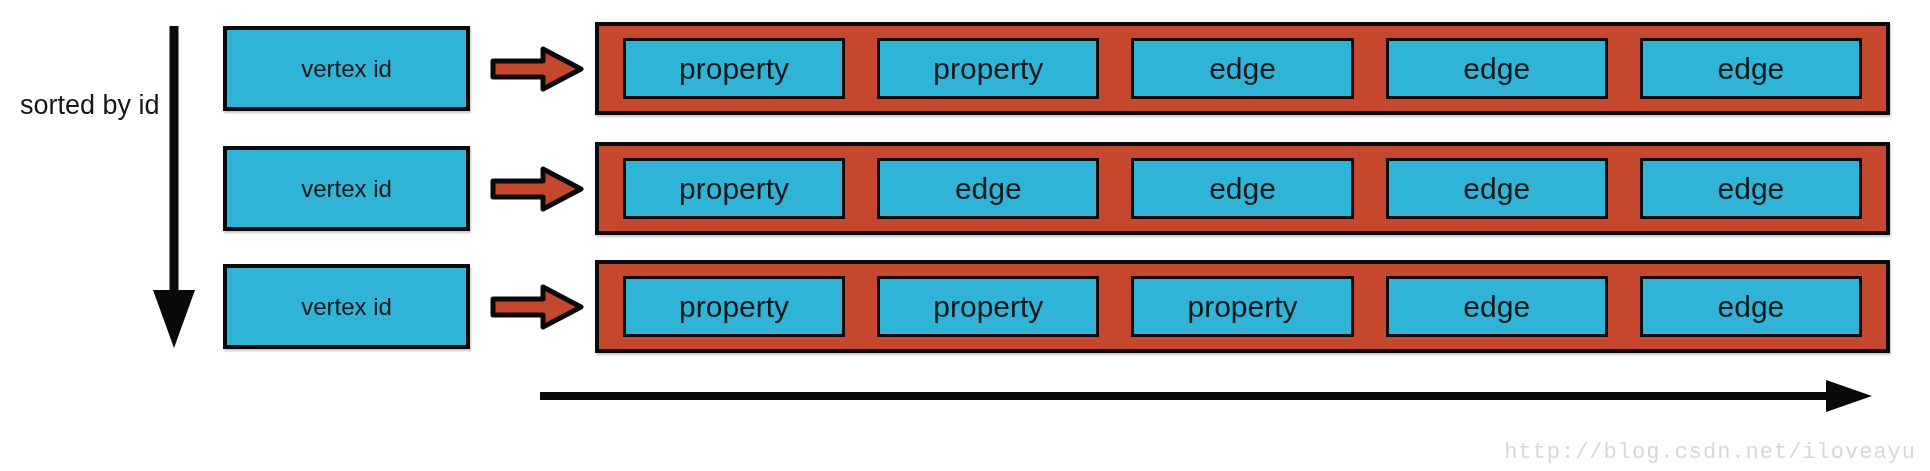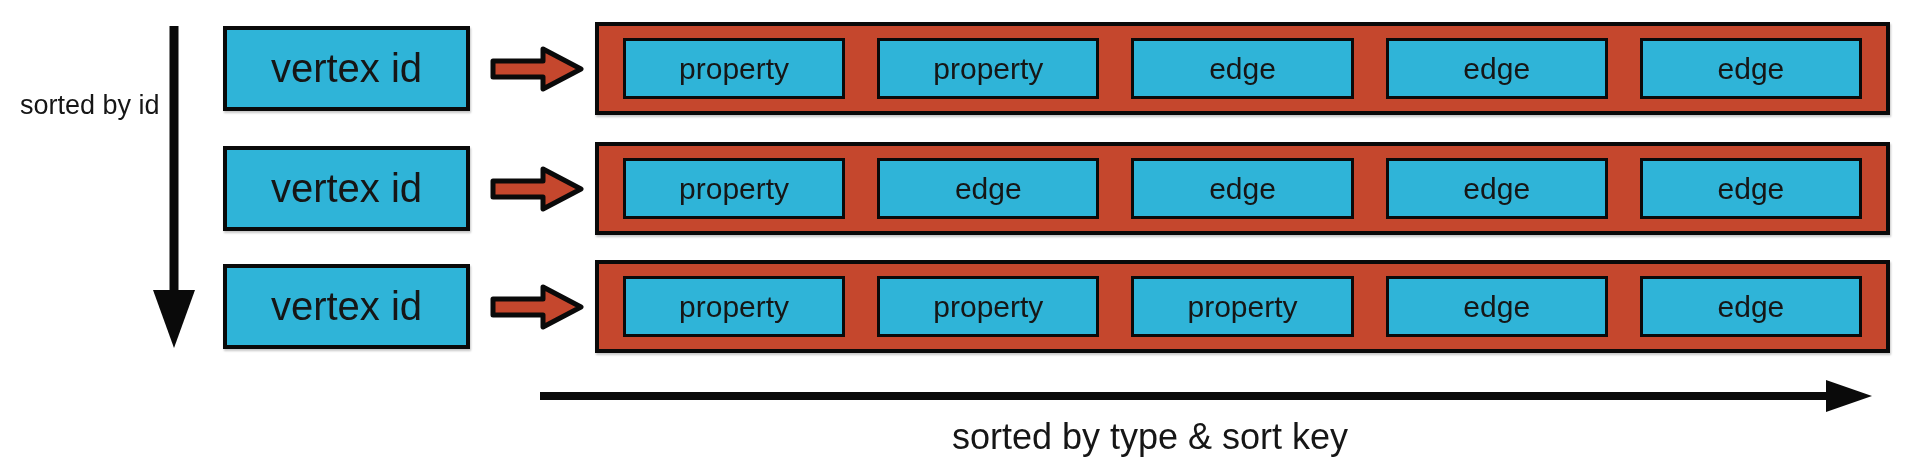--- a/index.html
+++ b/index.html
@@ -29,21 +29,21 @@
 
   
   .row{position:absolute;left:223px;width:1667px;height:93px;}
   .row1{top:22px;} .row2{top:142px;} .row3{top:260px;}
 
   .vertex-box{
     position:absolute;left:0;top:4px;width:247px;height:85px;
     background:var(--cell-fill);
     border:4px solid var(--outline);
     display:flex;align-items:center;justify-content:center;
-    font-size:40px;
+    font-size:24px;
     box-shadow:1px 2px 2px rgba(0,0,0,0.22);
   }
 
   .row-arrow{position:absolute;left:266px;top:22px;width:96px;height:50px;}
 
   .cell-container{
     position:absolute;left:372px;right:0;top:0;bottom:0;
     background:var(--container-fill);
     border:4px solid var(--outline);
     display:flex;gap:32px;
@@ -122,16 +122,16 @@
       <div class="cell">property</div>
       <div class="cell">edge</div>
       <div class="cell">edge</div>
     </div>
   </div>
 
   <svg class="h-arrow" width="1335" height="36" viewBox="0 0 1335 36">
     <line x1="0" y1="18" x2="1288" y2="18" style="stroke:var(--outline);" stroke-width="8"></line>
     <polygon points="1286,2 1286,34 1332,18" style="fill:var(--outline);"></polygon>
   </svg>
-  <div class="h-label">sorted by type &amp; sort key</div>
 
+  <div class="watermark">http://blog.csdn.net/iloveayu</div>
 
 </div>
 
 </body></html>

